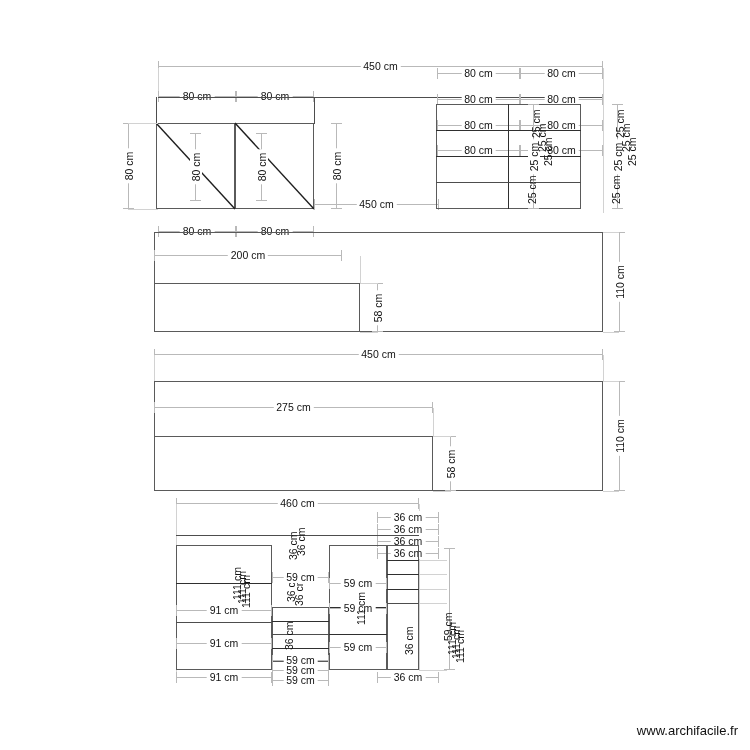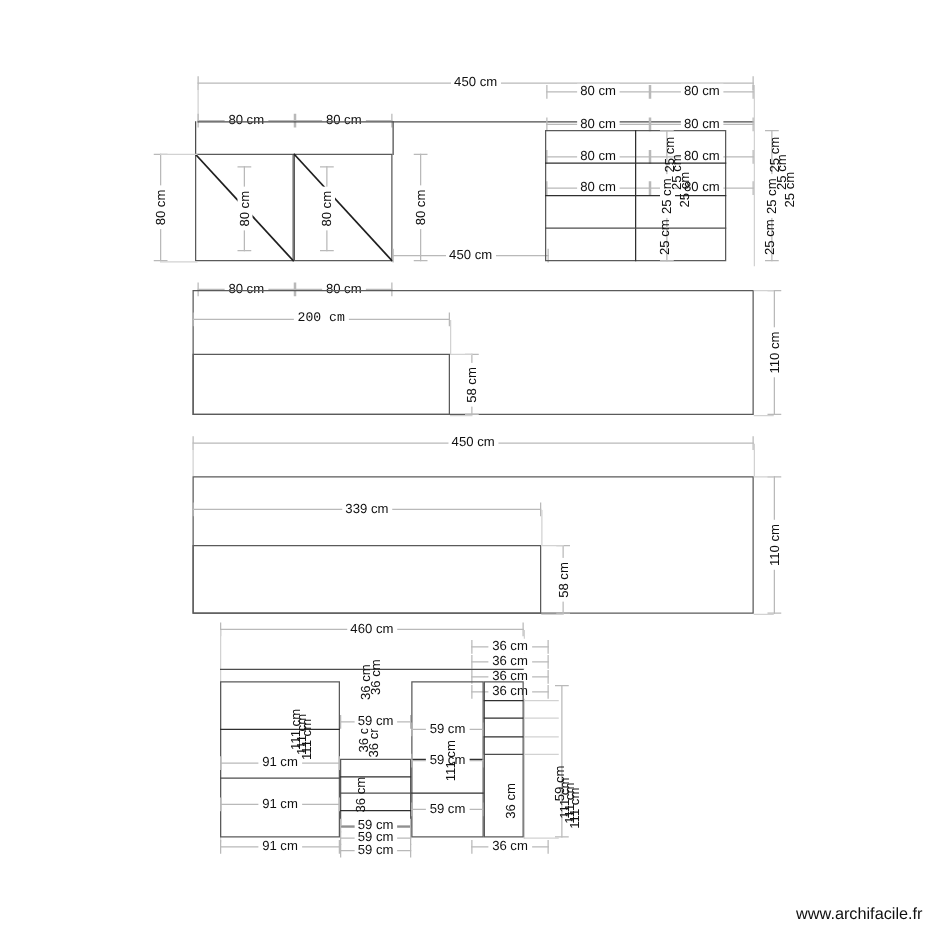--- a/index.html
+++ b/index.html
@@ -288,21 +288,21 @@
       <div class="bar"></div>
       <div class="tick l"></div>
       <div class="tick r"></div>
       <div class="lbl">80 cm</div>
     </div>
 
     <div class="shape" style="left:154px;top:232px;width:449px;height:100px;"></div>
 
     <div class="shape" style="left:154px;top:283px;width:206px;height:49px;"></div>
 
-    <div class="dimh" style="left:154px;top:250px;width:206px;font-family:Liberation Mono, monospace;">
+    <div class="dimh" style="left:154px;top:250px;width:188px;">
       <div class="bar"></div>
       <div class="tick l"></div>
       <div class="tick r"></div>
       <div class="lbl">200 cm</div>
     </div>
     <div class="ext" style="left:360px;top:256px;width:0;height:28px;"></div>
 
     <div class="dimv" style="left:372px;top:283px;height:49px;">
       <div class="bar"></div>
       <div class="tick t"></div>
@@ -332,21 +332,21 @@
     <div class="ext" style="left:154px;top:355px;height:26px;"></div>
     <div class="ext" style="left:603px;top:355px;height:26px;"></div>
 
     <div class="shape" style="left:154px;top:381px;width:449px;height:110px;"></div>
     <div class="shape" style="left:154px;top:436px;width:279px;height:55px;"></div>
 
     <div class="dimh" style="left:154px;top:402px;width:279px;">
       <div class="bar"></div>
       <div class="tick l"></div>
       <div class="tick r"></div>
-      <div class="lbl">339 cm</div>
+      <div class="lbl">275 cm</div>
     </div>
     <div class="ext" style="left:433px;top:408px;height:28px;"></div>
 
     <div class="dimv" style="left:445px;top:436px;height:55px;">
       <div class="bar"></div>
       <div class="tick t"></div>
       <div class="tick b"></div>
       <div class="lbl">58 cm</div>
     </div>
     <div class="exth" style="left:433px;top:436px;width:18px;"></div>

